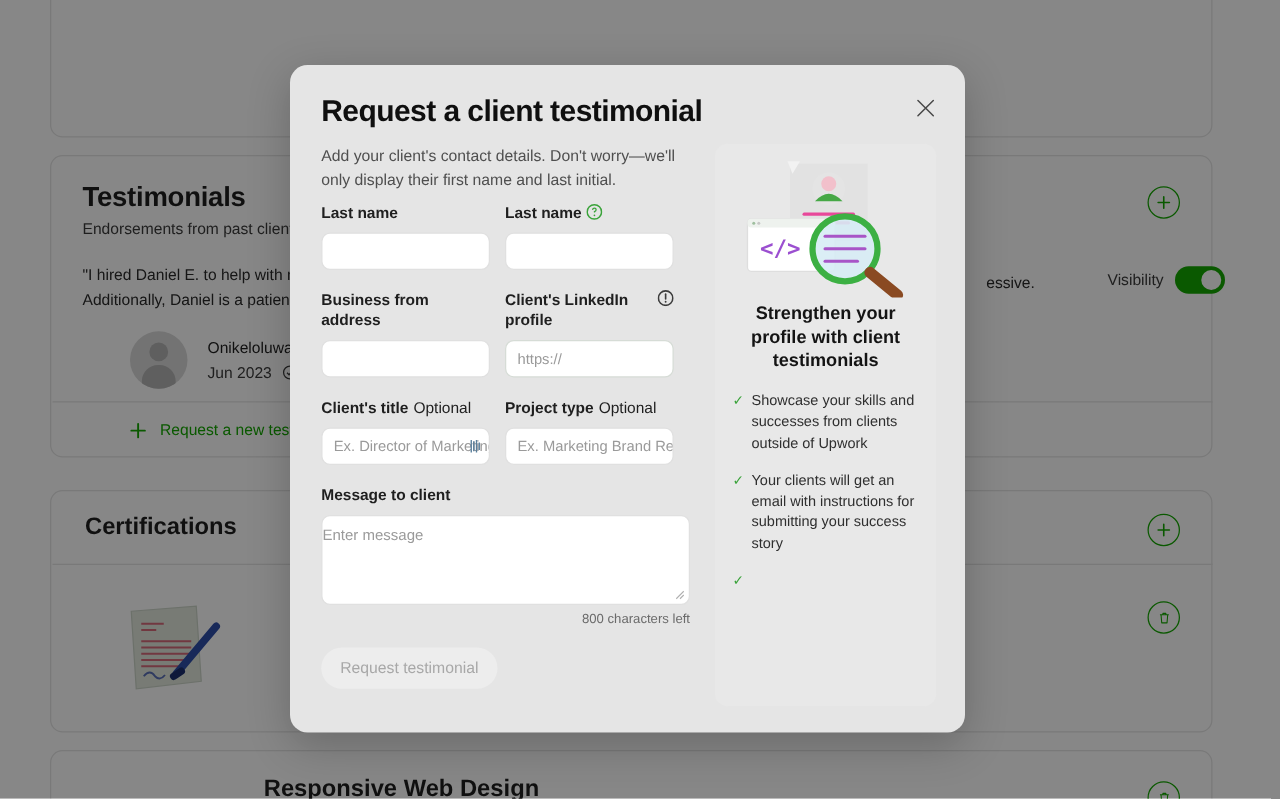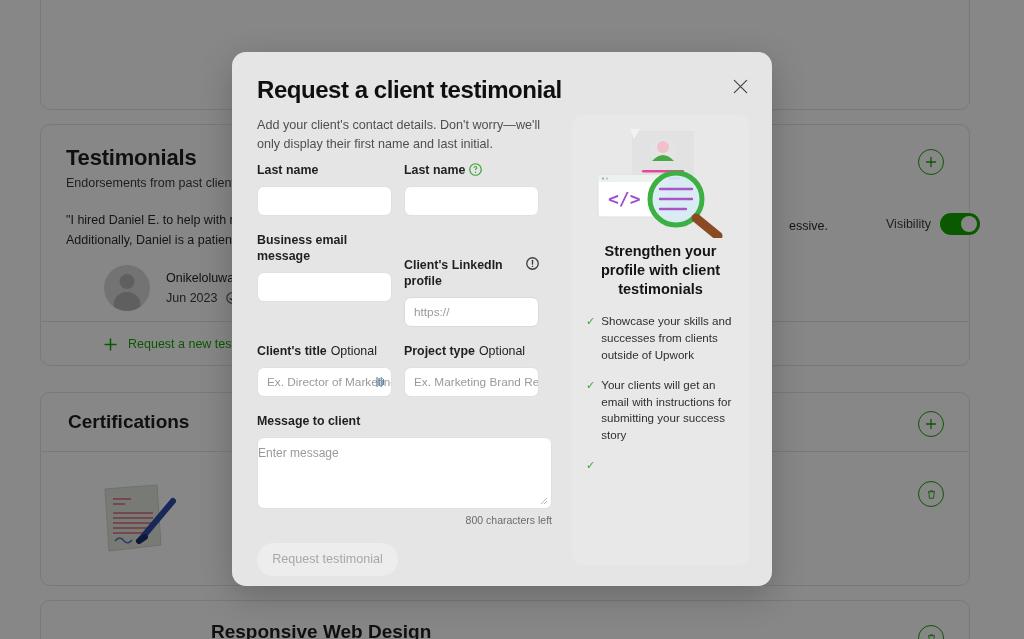--- a/index.html
+++ b/index.html
@@ -340,25 +340,25 @@
               <path d="M5.4 5.3q.2-1.5 1.7-1.5 1.4 0 1.4 1.3 0 1.1-1.4 1.6v.9" fill="none" stroke="#3aa33a" stroke-width="1.1"></path>
               <circle cx="7.05" cy="10" r="0.75" fill="#3aa33a"></circle>
             </svg>
           </div>
           <div class="inp" style="margin-top:7px;"></div>
         </div>
       </div>
 
       <div class="field-row" style="margin-top:16px;">
         <div class="field">
-          <div class="fl">Business email message</div>
+          <div class="fl">Business from address</div>
           <div class="inp" style="margin-top:7px;"></div>
         </div>
         <div class="field">
-          <div class="fl" style="justify-content:space-between;margin-top:25px;">
+          <div class="fl" style="justify-content:space-between;">
             <span>Client's LinkedIn profile</span>
             <svg class="info-icon" viewBox="0 0 14 14">
               <circle cx="7" cy="7" r="6.2" fill="none" stroke="#3c3c3c" stroke-width="1.4"></circle>
               <path d="M7 3.6v4.1" stroke="#3c3c3c" stroke-width="1.4" stroke-linecap="round"></path>
               <circle cx="7" cy="10.1" r="0.8" fill="#3c3c3c"></circle>
             </svg>
           </div>
           <div class="inp linked" style="margin-top:7px;">
             <span>https://</span>
           </div>

